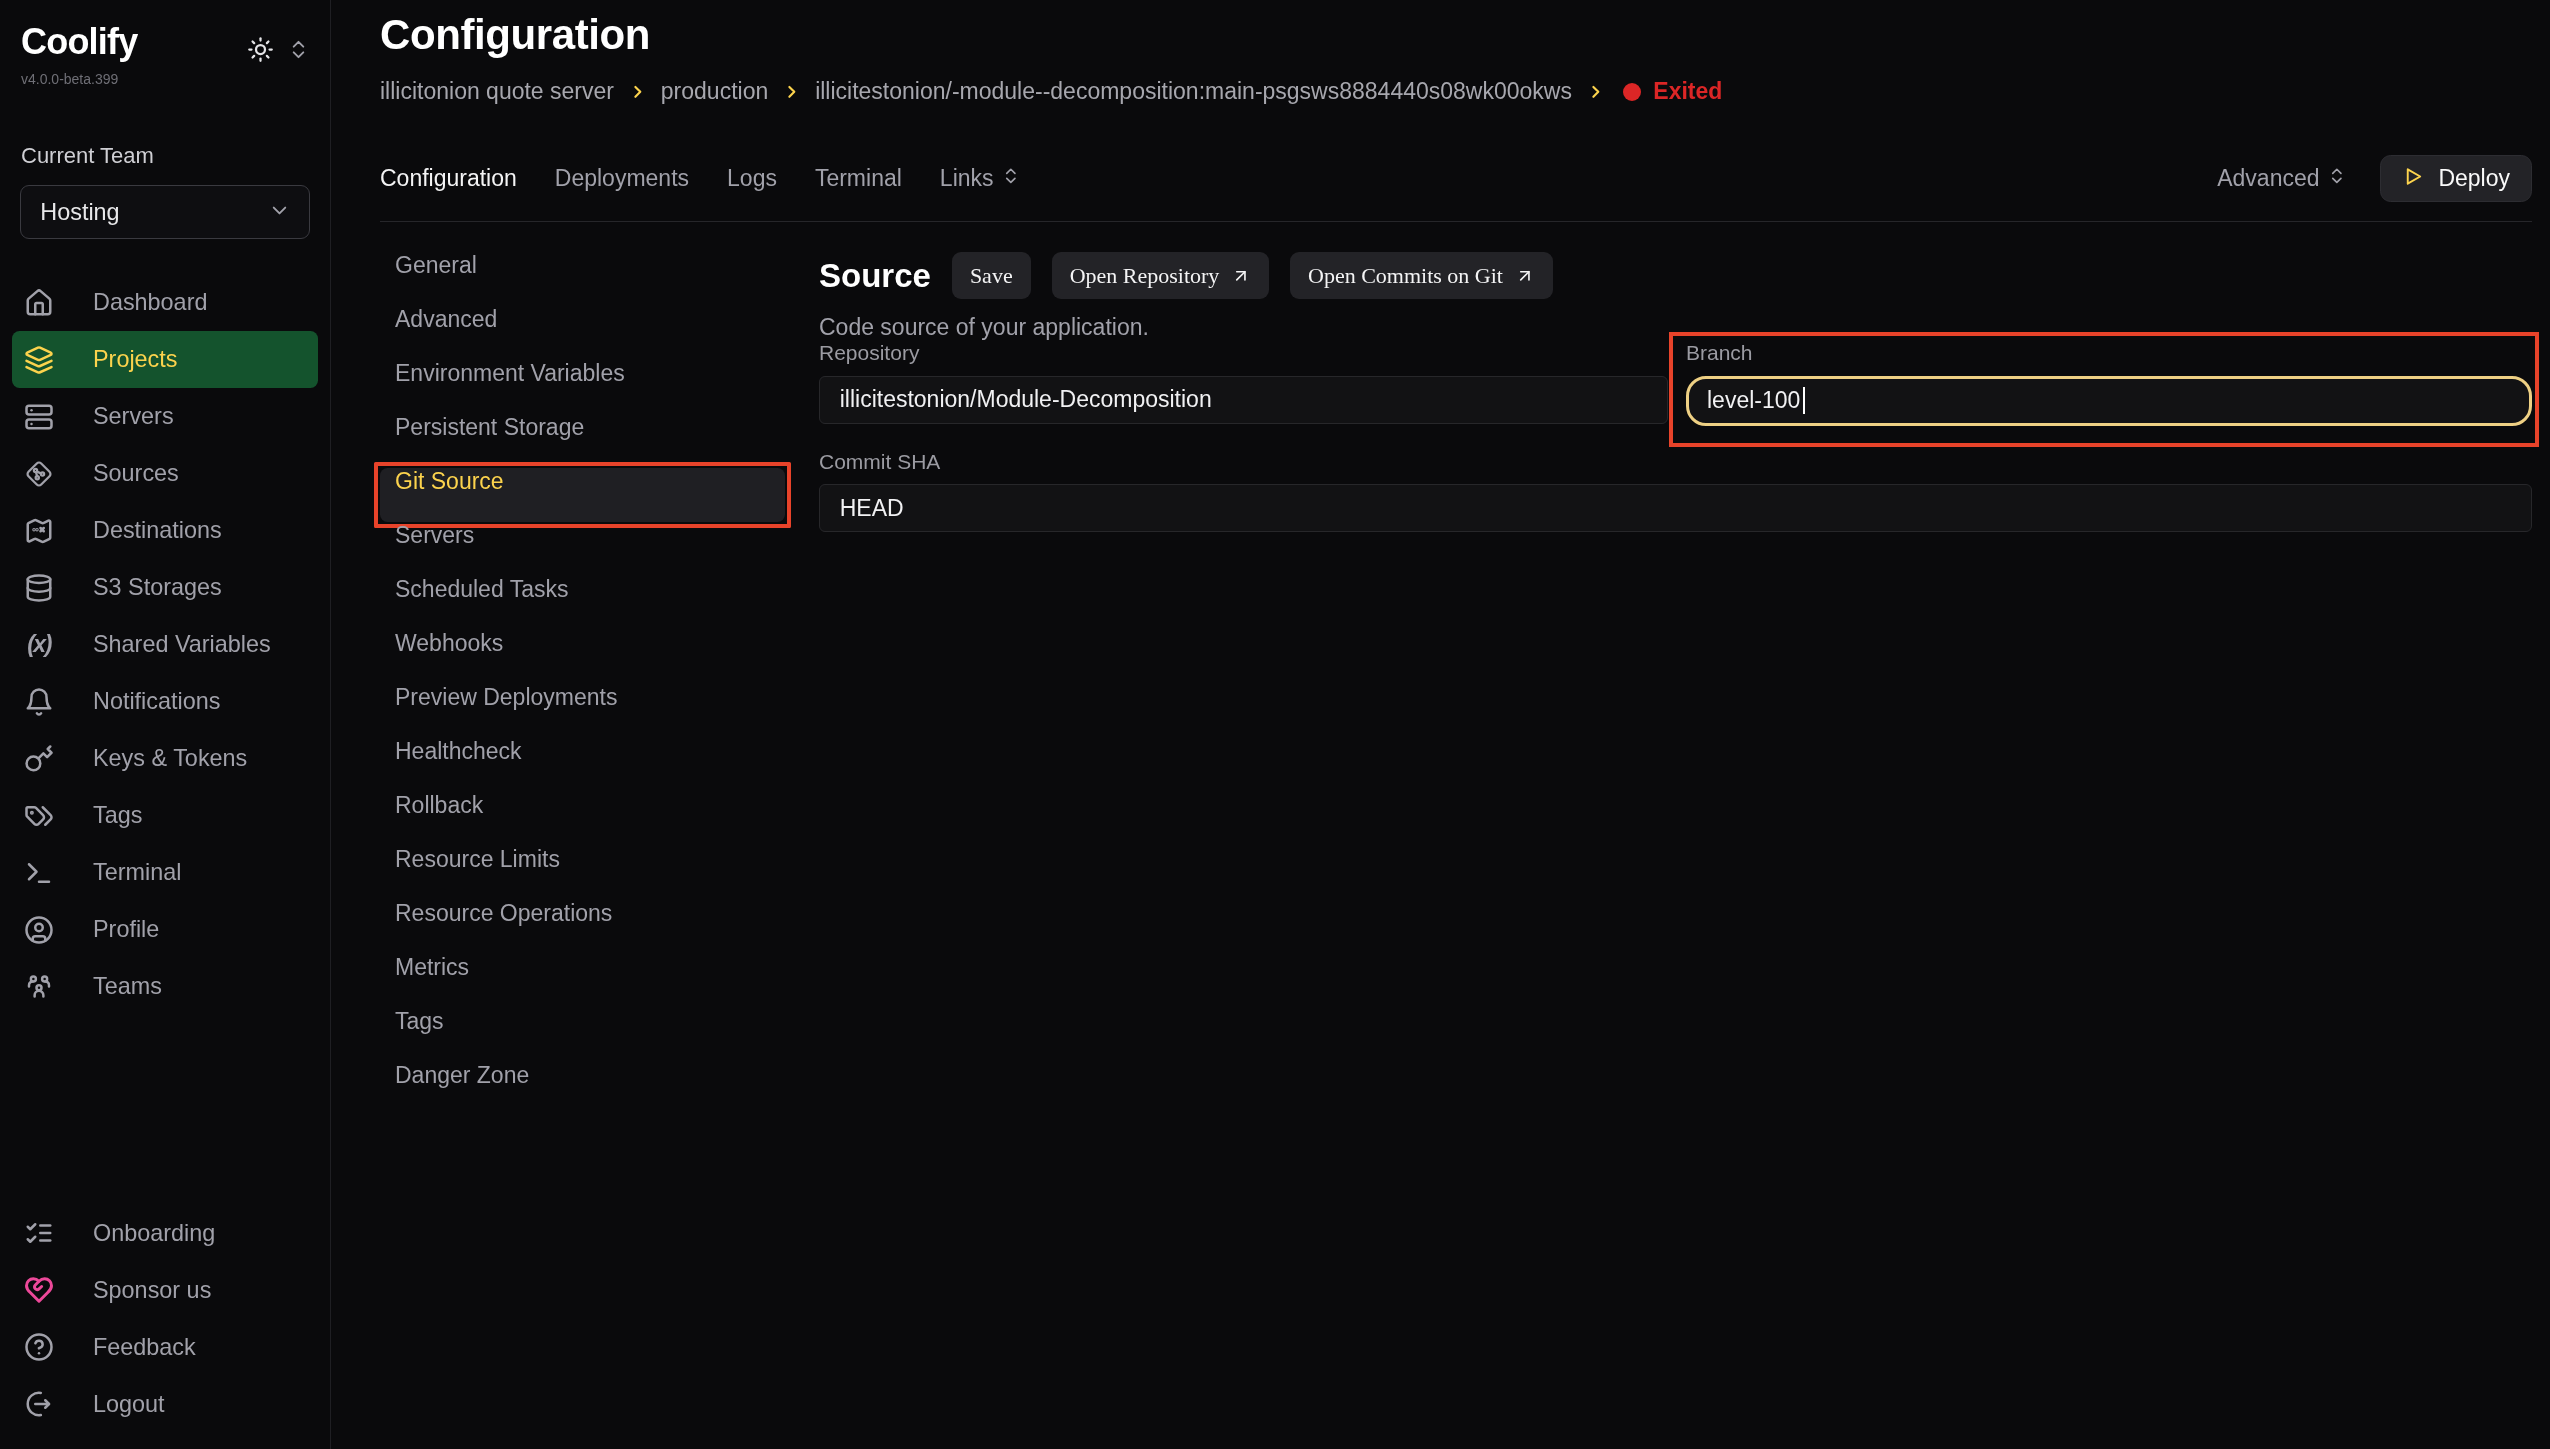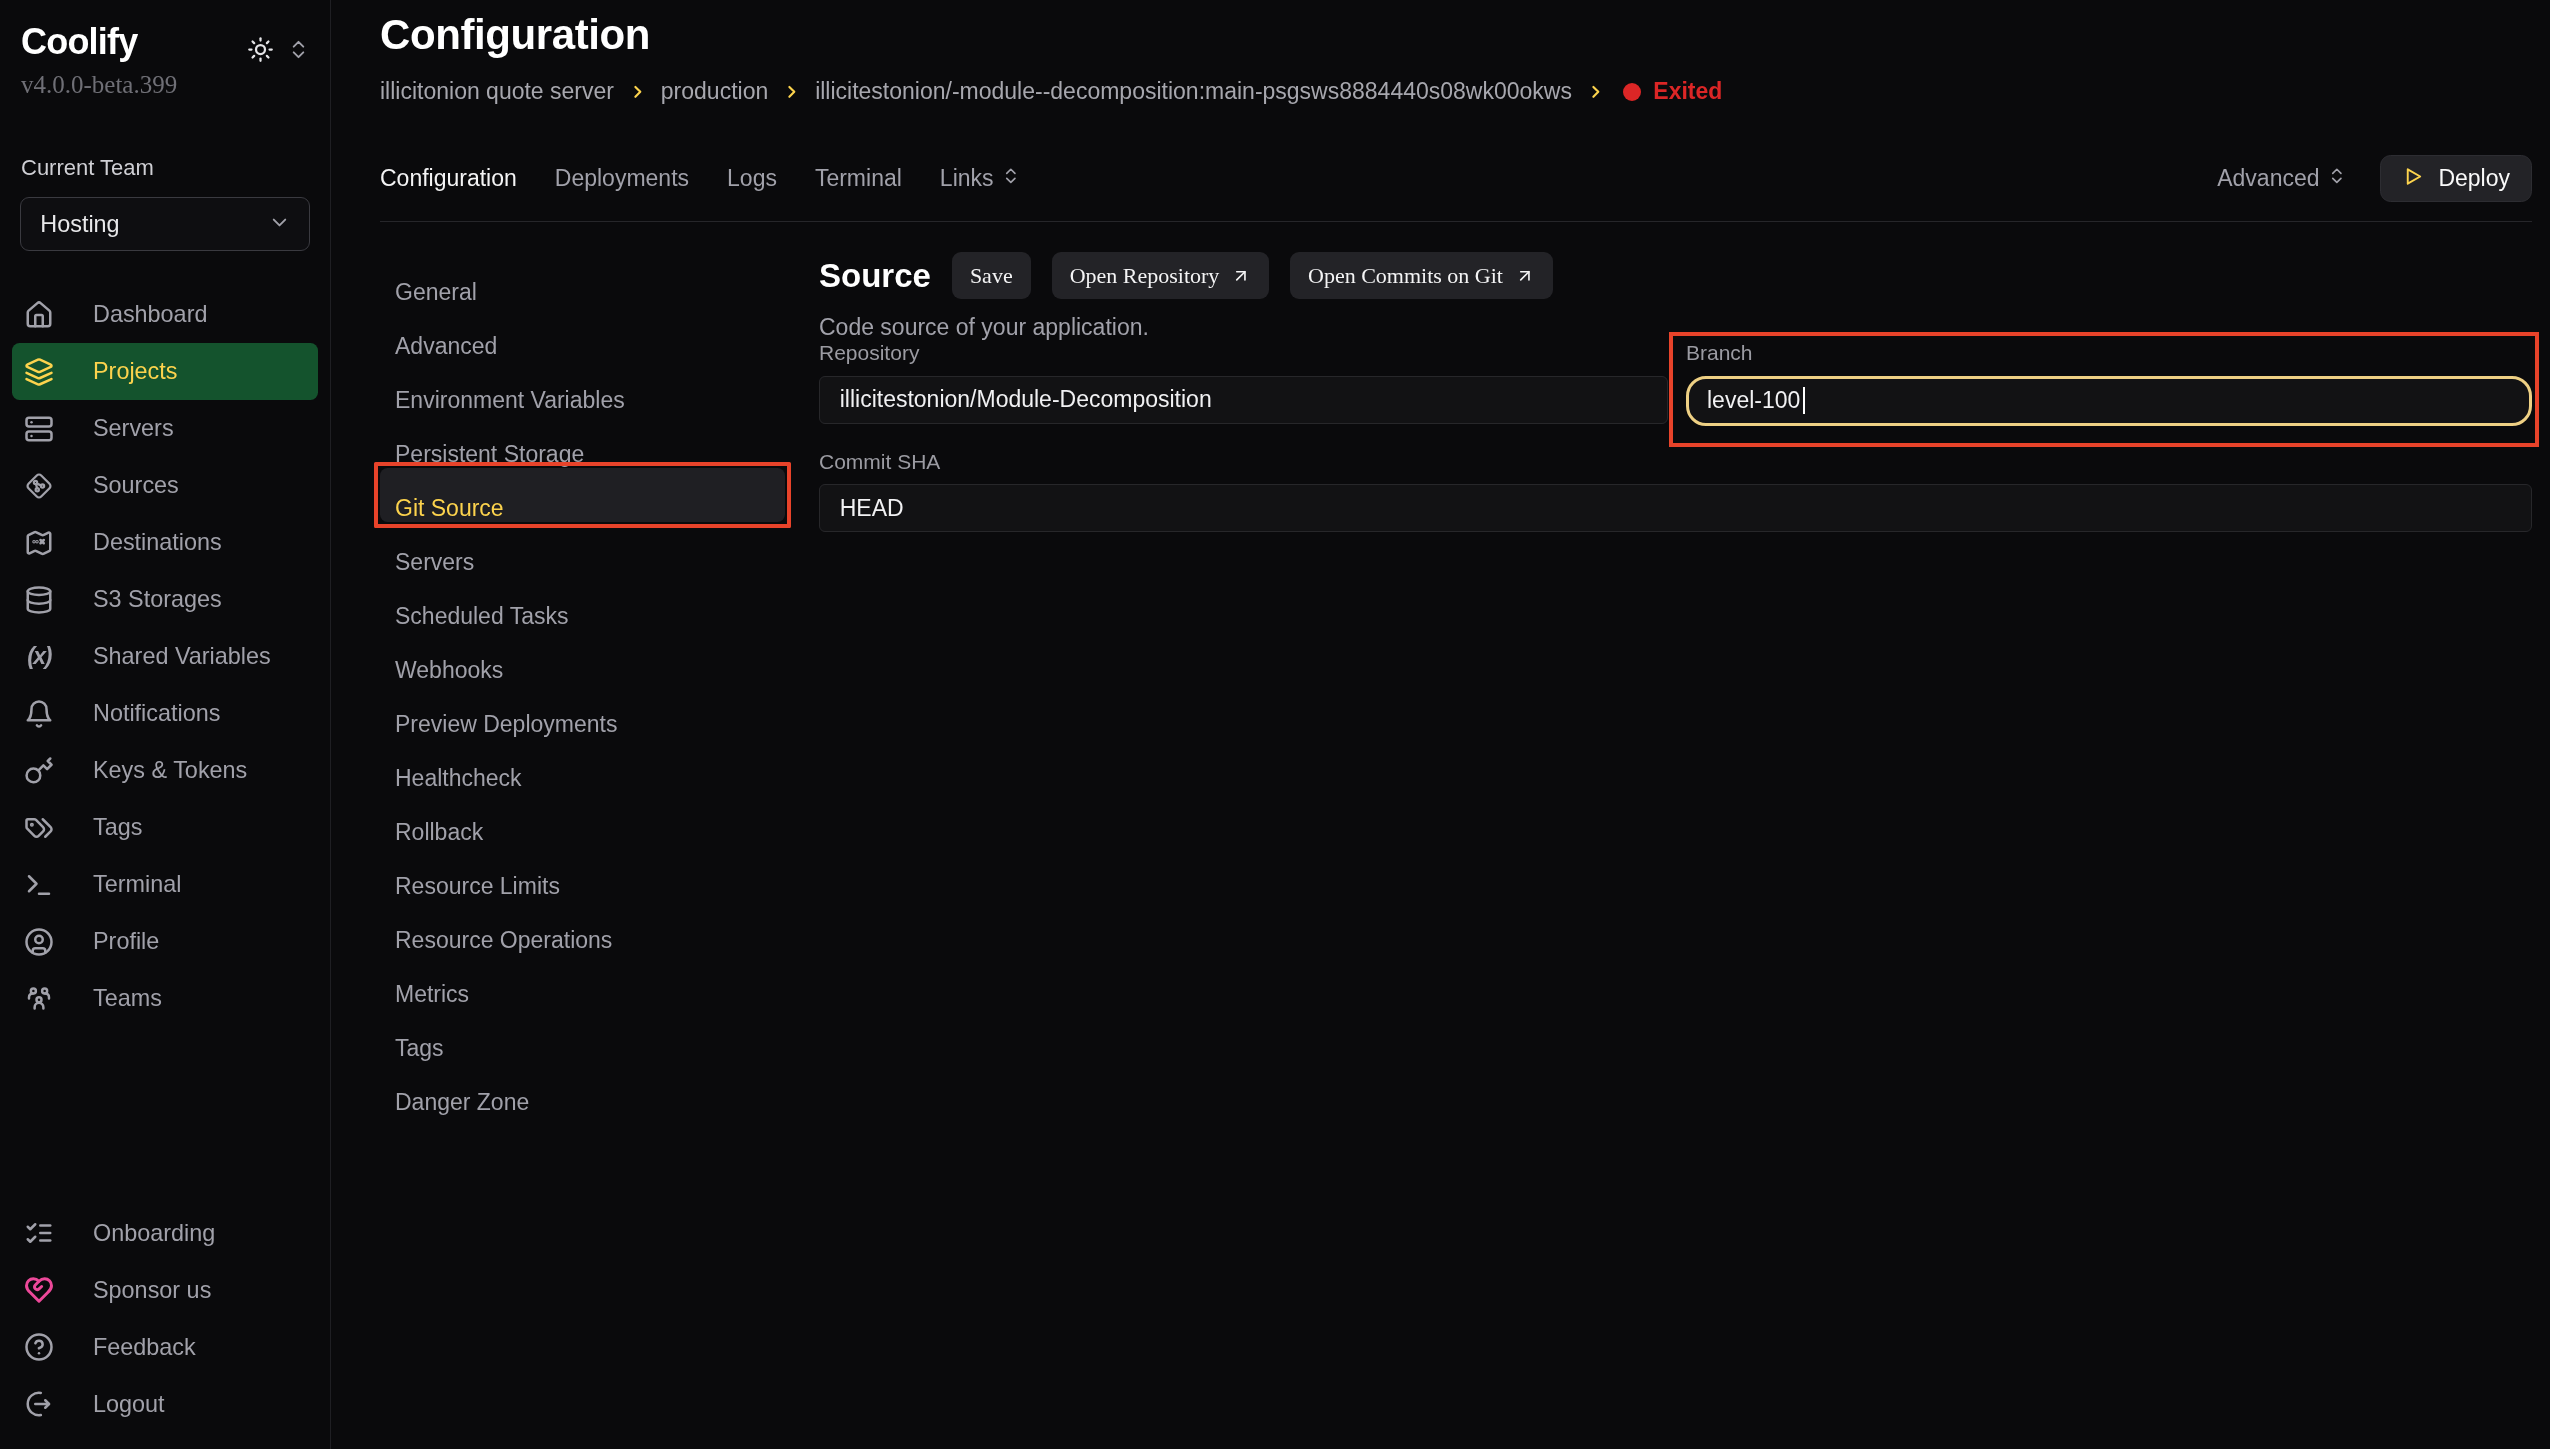--- a/index.html
+++ b/index.html
@@ -7,21 +7,21 @@
     font-family:"Liberation Sans","DejaVu Sans",sans-serif; color:#e4e4e7; }
   .app { display:flex; width:2550px; height:1449px; }
 
   
   .sidebar { width:331px; min-width:331px; height:100%; background:#0a0a0c;
     border-right:1.5px solid #1f1f23; display:flex; flex-direction:column; padding:21px 12px 12px 12px; }
   .logo-row { display:flex; align-items:flex-end; justify-content:space-between; padding:0 7.6px 0 9px; }
   .logo { font-size:36px; font-weight:800; color:#fff; letter-spacing:-0.8px; }
   .top-icons { display:flex; align-items:center; gap:13.6px; margin-top:10.6px; }
   .top-icons svg { display:block; }
-  .version { font-size:25px; color:#6f6f76; margin:7.6px 0 0 9px;font-family:Liberation Serif, serif; }
+  .version { font-size:14px; color:#6f6f76; margin:7.6px 0 0 9px; }
   .team-label { font-size:22px; color:#cfcfd4; margin:56px 0 0 9px; }
   .team-select { margin:16.6px 7.6px 0 7.6px; height:54px; border:1.5px solid #3a3a40; border-radius:9px;
     display:flex; align-items:center; justify-content:space-between; padding:0 18px 0 19.7px;
     background:#0e0e11; cursor:pointer; }
   .team-select .val { font-size:23.4px; color:#e8e8ea; }
   .side-nav { margin-top:35px; display:flex; flex-direction:column; }
   .nav-item { height:57px; display:flex; align-items:center; gap:39px; padding:0 7.6px 0 12px;
     border-radius:7.6px; color:#a1a1aa; cursor:pointer; }
   .nav-item .lbl { font-size:23.4px; }
   .nav-item svg { display:block; flex:none; }
@@ -46,21 +46,21 @@
   .tab.active { color:#f4f4f5; }
   .tabbar-right { margin-left:auto; display:flex; align-items:center; gap:33px; }
   .advanced { display:flex; align-items:center; gap:7.6px; font-size:23px; color:#a1a1aa; cursor:pointer; }
   .deploy-btn { display:flex; align-items:center; gap:13.6px; height:47px; padding:0 21px;
     background:#232327; border:1.5px solid #2d2d32; border-radius:10.6px; cursor:pointer; }
   .deploy-btn .lbl { font-size:23px; color:#fafafa; }
   .tab-divider { border-bottom:1.5px solid #26262a; margin-top:18px; }
 
   .config { display:flex; margin-top:30px; }
   .subnav { width:405px; min-width:405px; display:flex; flex-direction:column; }
-  .subnav-item { height:54px; display:flex; align-items:flex-end; padding:0 15px; font-size:23px;
+  .subnav-item { height:54px; display:flex; align-items:flex-start; padding:0 15px; font-size:23px;
     color:#a1a1aa; border-radius:7.6px; cursor:pointer; position:relative; }
   .subnav-item.active { background:#1f1f23; color:#fcd34d; }
   .annotation-box { position:absolute; border:4.5px solid #e8432a; pointer-events:none; }
   .subnav-item .annotation-box { inset:-6px -6px -6px -6px; border-radius:1.5px; }
 
   .content { flex:1; margin-left:34px; display:flex; flex-direction:column; }
   .source-row { display:flex; align-items:center; gap:21px; }
   .source-title { font-size:33px; font-weight:700; color:#ffffff; }
   .btn { height:47px; display:flex; align-items:center; gap:12px; padding:0 18px; background:#232327;
     border-radius:9px; font-size:22px; color:#f4f4f5; cursor:pointer; border:none;font-family:Liberation Serif, serif; }

